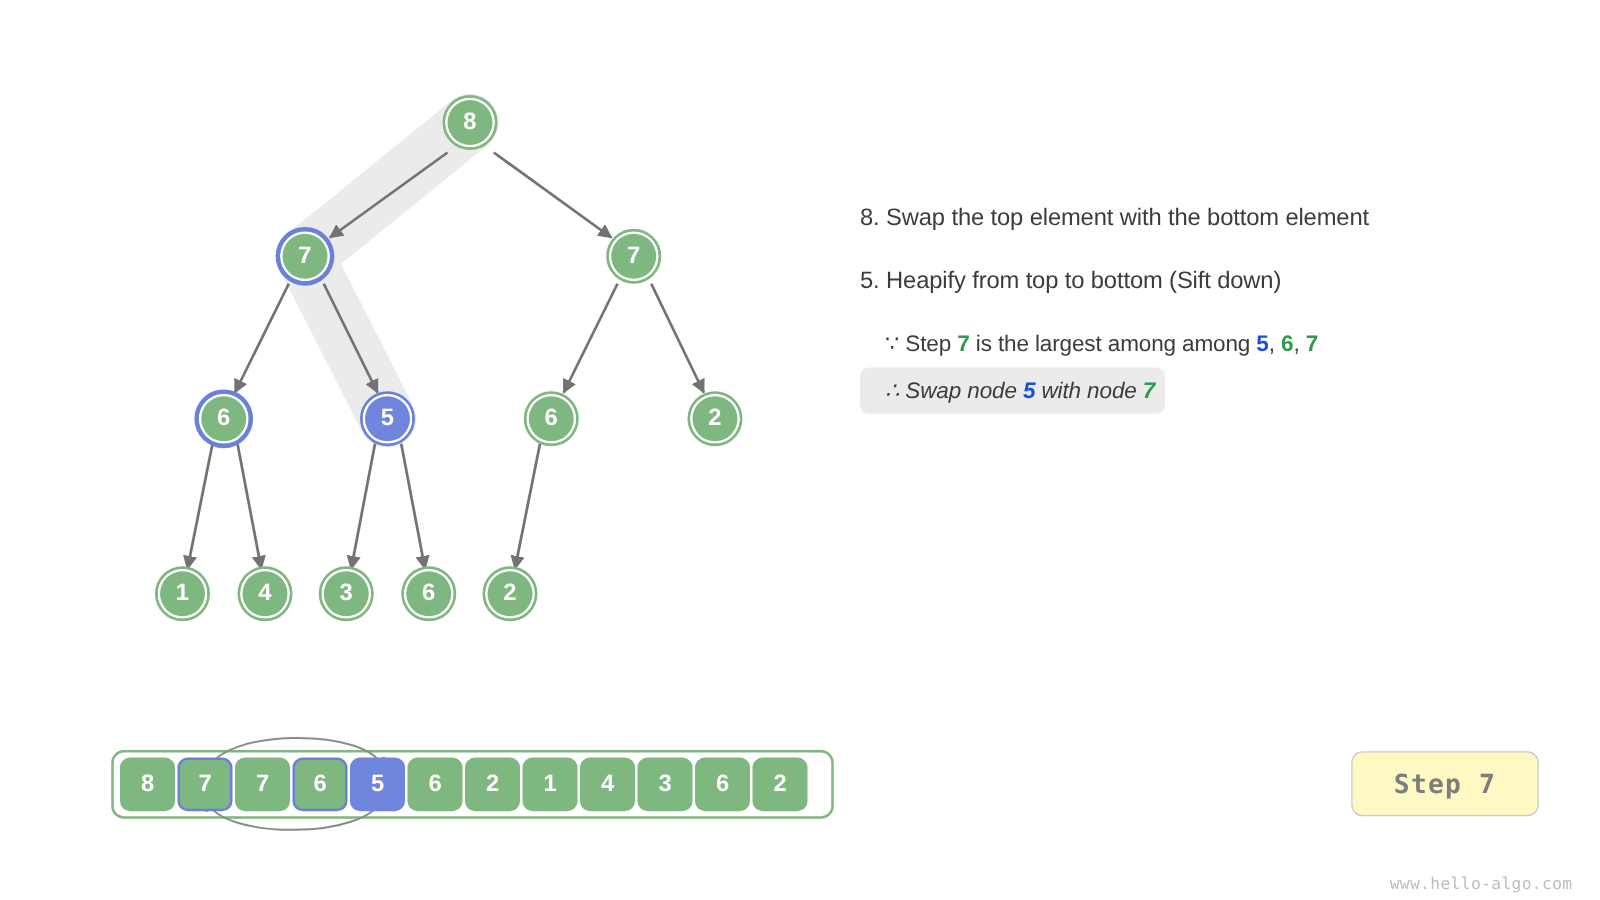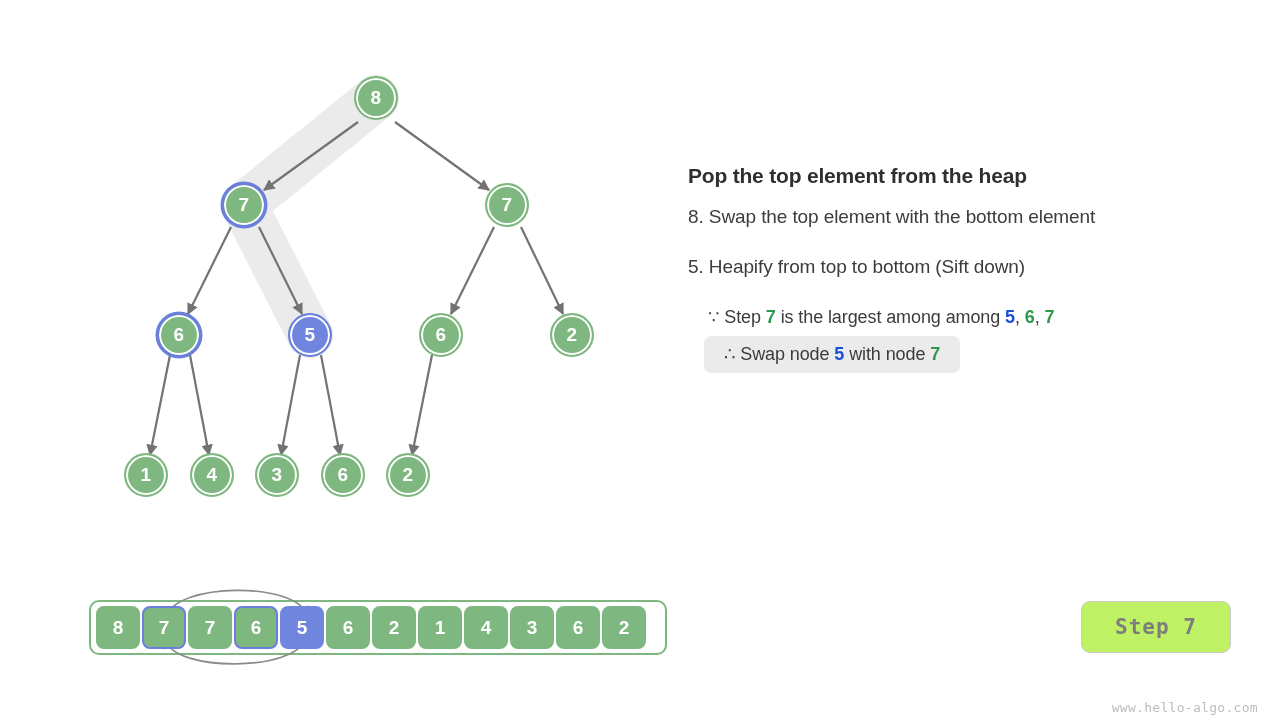--- a/index.html
+++ b/index.html
@@ -76,39 +76,40 @@
   .reason-line {
     font-size: 18px;
     color: #3c3c3c;
     margin: 0 0 6px 0;
     padding-left: 20px;
     letter-spacing: -0.1px;
   }
   .reason-line.boxed {
     background: #ebebeb;
     border-radius: 7px;
-    padding: 7px 20px 8px 20px;
+    padding: 7px 8px 8px 20px;
     display: inline-block;
-    margin-left: 16px;
+    margin-left: 0px;
     margin-top: 2px;
+    font-style: italic;
   }
   .n-green { color: #2d9a4e; font-weight: 700; }
   .n-blue  { color: #1a4fdb; font-weight: 700; }
 
   
   #step-badge {
     position: absolute;
     left: 1081px;
     top: 601px;
     width: 150px;
     height: 52px;
     box-sizing: border-box;
     border: 1.3px solid #c9c9c9;
     border-radius: 9px;
-    background: #bef264;
+    background: #fef9c3;
     display: flex;
     align-items: center;
     justify-content: center;
     font-family: "DejaVu Sans Mono", monospace;
     font-size: 21px;
     font-weight: 700;
     color: #7d7d7d;
     letter-spacing: 1px;
   }
   #watermark {
@@ -182,21 +183,20 @@
     <div style="position: absolute; left: 326px; top: 606px; width: 44px; height: 43px; box-sizing: border-box; border-radius: 8px; background: rgb(126, 183, 127); border: 2.5px solid rgb(126, 183, 127); box-shadow: none; display: flex; align-items: center; justify-content: center; color: rgb(255, 255, 255); font-size: 19px; font-weight: 700; font-family: &quot;Liberation Sans&quot;, sans-serif;">6</div>
     <div style="position: absolute; left: 372px; top: 606px; width: 44px; height: 43px; box-sizing: border-box; border-radius: 8px; background: rgb(126, 183, 127); border: 2.5px solid rgb(126, 183, 127); box-shadow: none; display: flex; align-items: center; justify-content: center; color: rgb(255, 255, 255); font-size: 19px; font-weight: 700; font-family: &quot;Liberation Sans&quot;, sans-serif;">2</div>
     <div style="position: absolute; left: 418px; top: 606px; width: 44px; height: 43px; box-sizing: border-box; border-radius: 8px; background: rgb(126, 183, 127); border: 2.5px solid rgb(126, 183, 127); box-shadow: none; display: flex; align-items: center; justify-content: center; color: rgb(255, 255, 255); font-size: 19px; font-weight: 700; font-family: &quot;Liberation Sans&quot;, sans-serif;">1</div>
     <div style="position: absolute; left: 464px; top: 606px; width: 44px; height: 43px; box-sizing: border-box; border-radius: 8px; background: rgb(126, 183, 127); border: 2.5px solid rgb(126, 183, 127); box-shadow: none; display: flex; align-items: center; justify-content: center; color: rgb(255, 255, 255); font-size: 19px; font-weight: 700; font-family: &quot;Liberation Sans&quot;, sans-serif;">4</div>
     <div style="position: absolute; left: 510px; top: 606px; width: 44px; height: 43px; box-sizing: border-box; border-radius: 8px; background: rgb(126, 183, 127); border: 2.5px solid rgb(126, 183, 127); box-shadow: none; display: flex; align-items: center; justify-content: center; color: rgb(255, 255, 255); font-size: 19px; font-weight: 700; font-family: &quot;Liberation Sans&quot;, sans-serif;">3</div>
     <div style="position: absolute; left: 556px; top: 606px; width: 44px; height: 43px; box-sizing: border-box; border-radius: 8px; background: rgb(126, 183, 127); border: 2.5px solid rgb(126, 183, 127); box-shadow: none; display: flex; align-items: center; justify-content: center; color: rgb(255, 255, 255); font-size: 19px; font-weight: 700; font-family: &quot;Liberation Sans&quot;, sans-serif;">6</div>
     <div style="position: absolute; left: 602px; top: 606px; width: 44px; height: 43px; box-sizing: border-box; border-radius: 8px; background: rgb(126, 183, 127); border: 2.5px solid rgb(126, 183, 127); box-shadow: none; display: flex; align-items: center; justify-content: center; color: rgb(255, 255, 255); font-size: 19px; font-weight: 700; font-family: &quot;Liberation Sans&quot;, sans-serif;">2</div>
   </div>
 
 <div id="panel">
-  <h1 id="panel-title">Pop the top element from the heap</h1>
 
   <p class="step-line">8. Swap the top element with the bottom element</p>
   <p class="step-line">5. Heapify from top to bottom (Sift down)</p>
 
   <p class="reason-line">
     <span>∵</span>
     <span>Step</span>
     <span class="n-green">7</span>
     <span>is the largest among among</span>
     <span class="n-blue">5</span><span>, </span><span class="n-green">6</span><span>, </span><span class="n-green">7</span>

